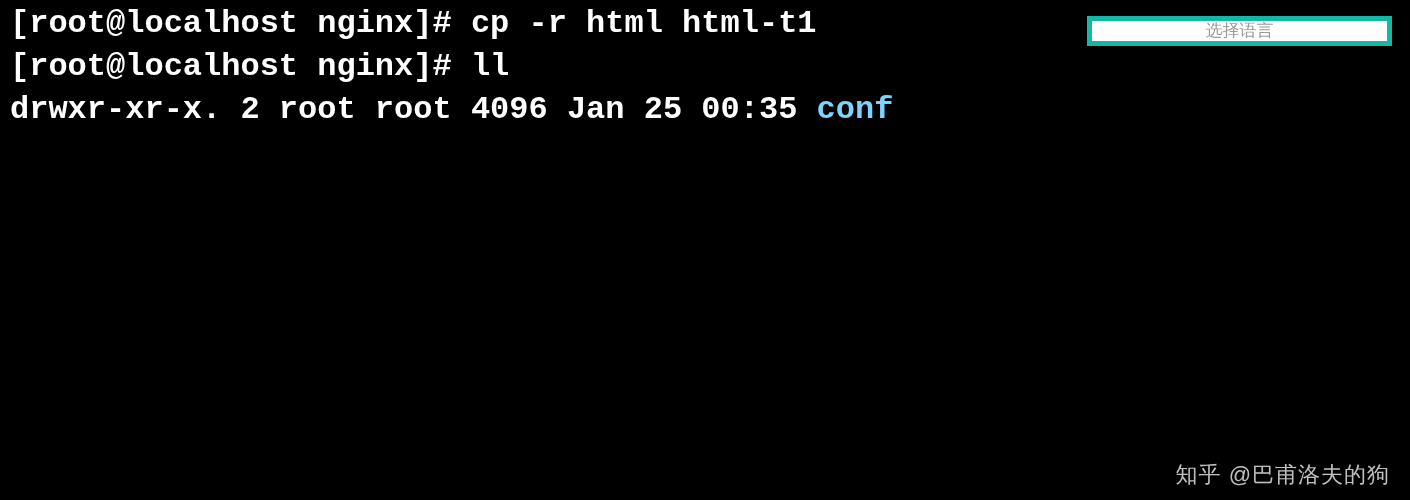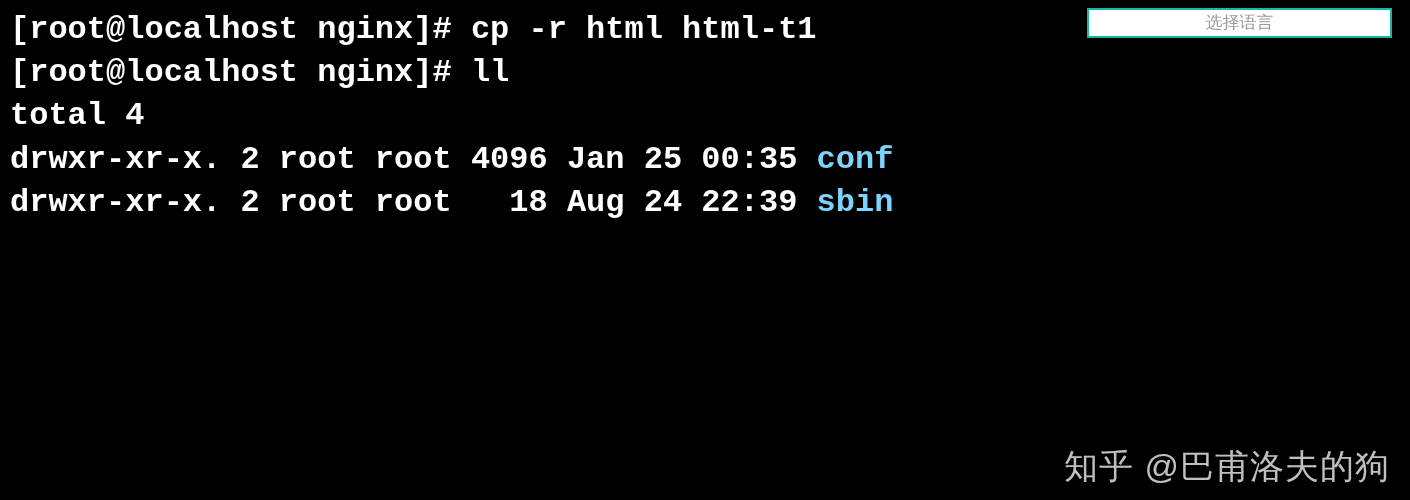--- a/index.html
+++ b/index.html
@@ -14,74 +14,72 @@
       font-weight: bold;
       color: #fff;
       width: 1410px;
       height: 500px;
       overflow: hidden;
       position: relative;
       line-height: 1.35;
       padding-left: 10px;
     }
     .terminal {
-      padding-top: 8px;
+      padding-top: 2px;
     }
     .line {
       white-space: pre;
     }
     .prompt {
       color: #fff;
     }
     .cmd {
       color: #fff;
     }
     .dir {
       color: #7dd3fc;
       font-weight: bold;
     }
     .dropdown-btn {
       position: absolute;
-      top: 8px;
+      top: 16px;
       right: 18px;
       width: 305px;
       height: 30px;
       background: #fff;
-      border: 2px solid #14b8a6;
+      border: 5px solid #14b8a6;
       color: #999;
       font-family: sans-serif;
       font-size: 17px;
       font-weight: normal;
       text-align: center;
       display: flex;
       align-items: center;
       justify-content: center;
       overflow: hidden;
     }
     .watermark {
       position: absolute;
       bottom: 10px;
       right: 20px;
       color: rgba(255,255,255,0.75);
       font-family: "Microsoft YaHei", sans-serif;
-      font-size: 34px;
+      font-size: 22px;
       font-weight: normal;
       letter-spacing: 1px;
     }
   </style>
 </head>
 <body>
 
 <div class="dropdown-btn">
   <span>选择语言</span>
 </div>
 
 <div class="terminal">
   <div class="line"><span class="prompt">[<span>root</span>@<span>localhost</span> <span>nginx</span>]<span>#</span> </span><span class="cmd">cp -r html html-t1</span></div>
   <div class="line"><span class="prompt">[<span>root</span>@<span>localhost</span> <span>nginx</span>]<span>#</span> </span><span class="cmd">ll</span></div>
-  <div class="line">total 4</div>
   <div id="listing-rows">
       <div class="line"><span>drwxr-xr-x. 2 root root 4096 Jan 25 00:35 </span><span class="dir">conf</span></div>
-      <div class="line"><span>drwxr-xr-x. 2 root root   18 Aug 24 22:39 </span><span class="dir">sbin</span></div>
     </div>
 </div>
 
 <div class="watermark">知乎 @巴甫洛夫的狗</div>
 
 </body></html>

